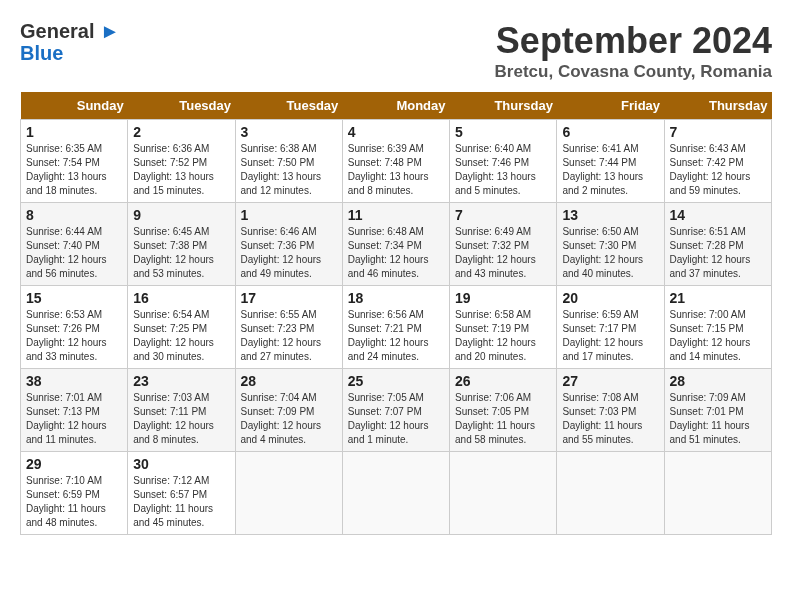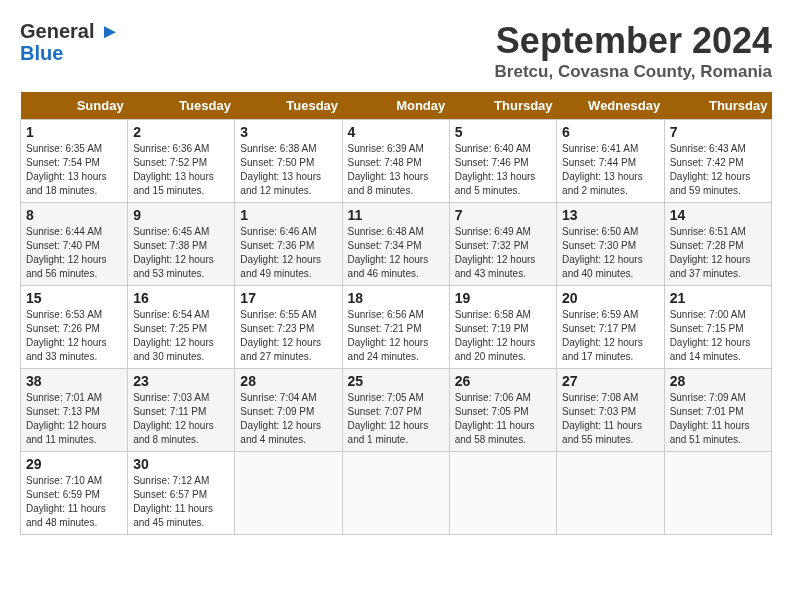--- a/index.html
+++ b/index.html
@@ -94,21 +94,21 @@
 </div>
 
 <table>
   <thead>
     <tr>
       <th>Sunday</th>
       <th>Tuesday</th>
       <th>Tuesday</th>
       <th>Monday</th>
       <th>Thursday</th>
-      <th>Wednesday</th>
+      <th>Friday</th>
       <th>Thursday</th>
     </tr>
   </thead>
   <tbody id="calendar-body">
   <tr>
         <td>
         <span class="day-num">1</span>
         <div class="day-info">
           Sunrise: 6:35 AM<br>
           Sunset: 7:54 PM<br>

